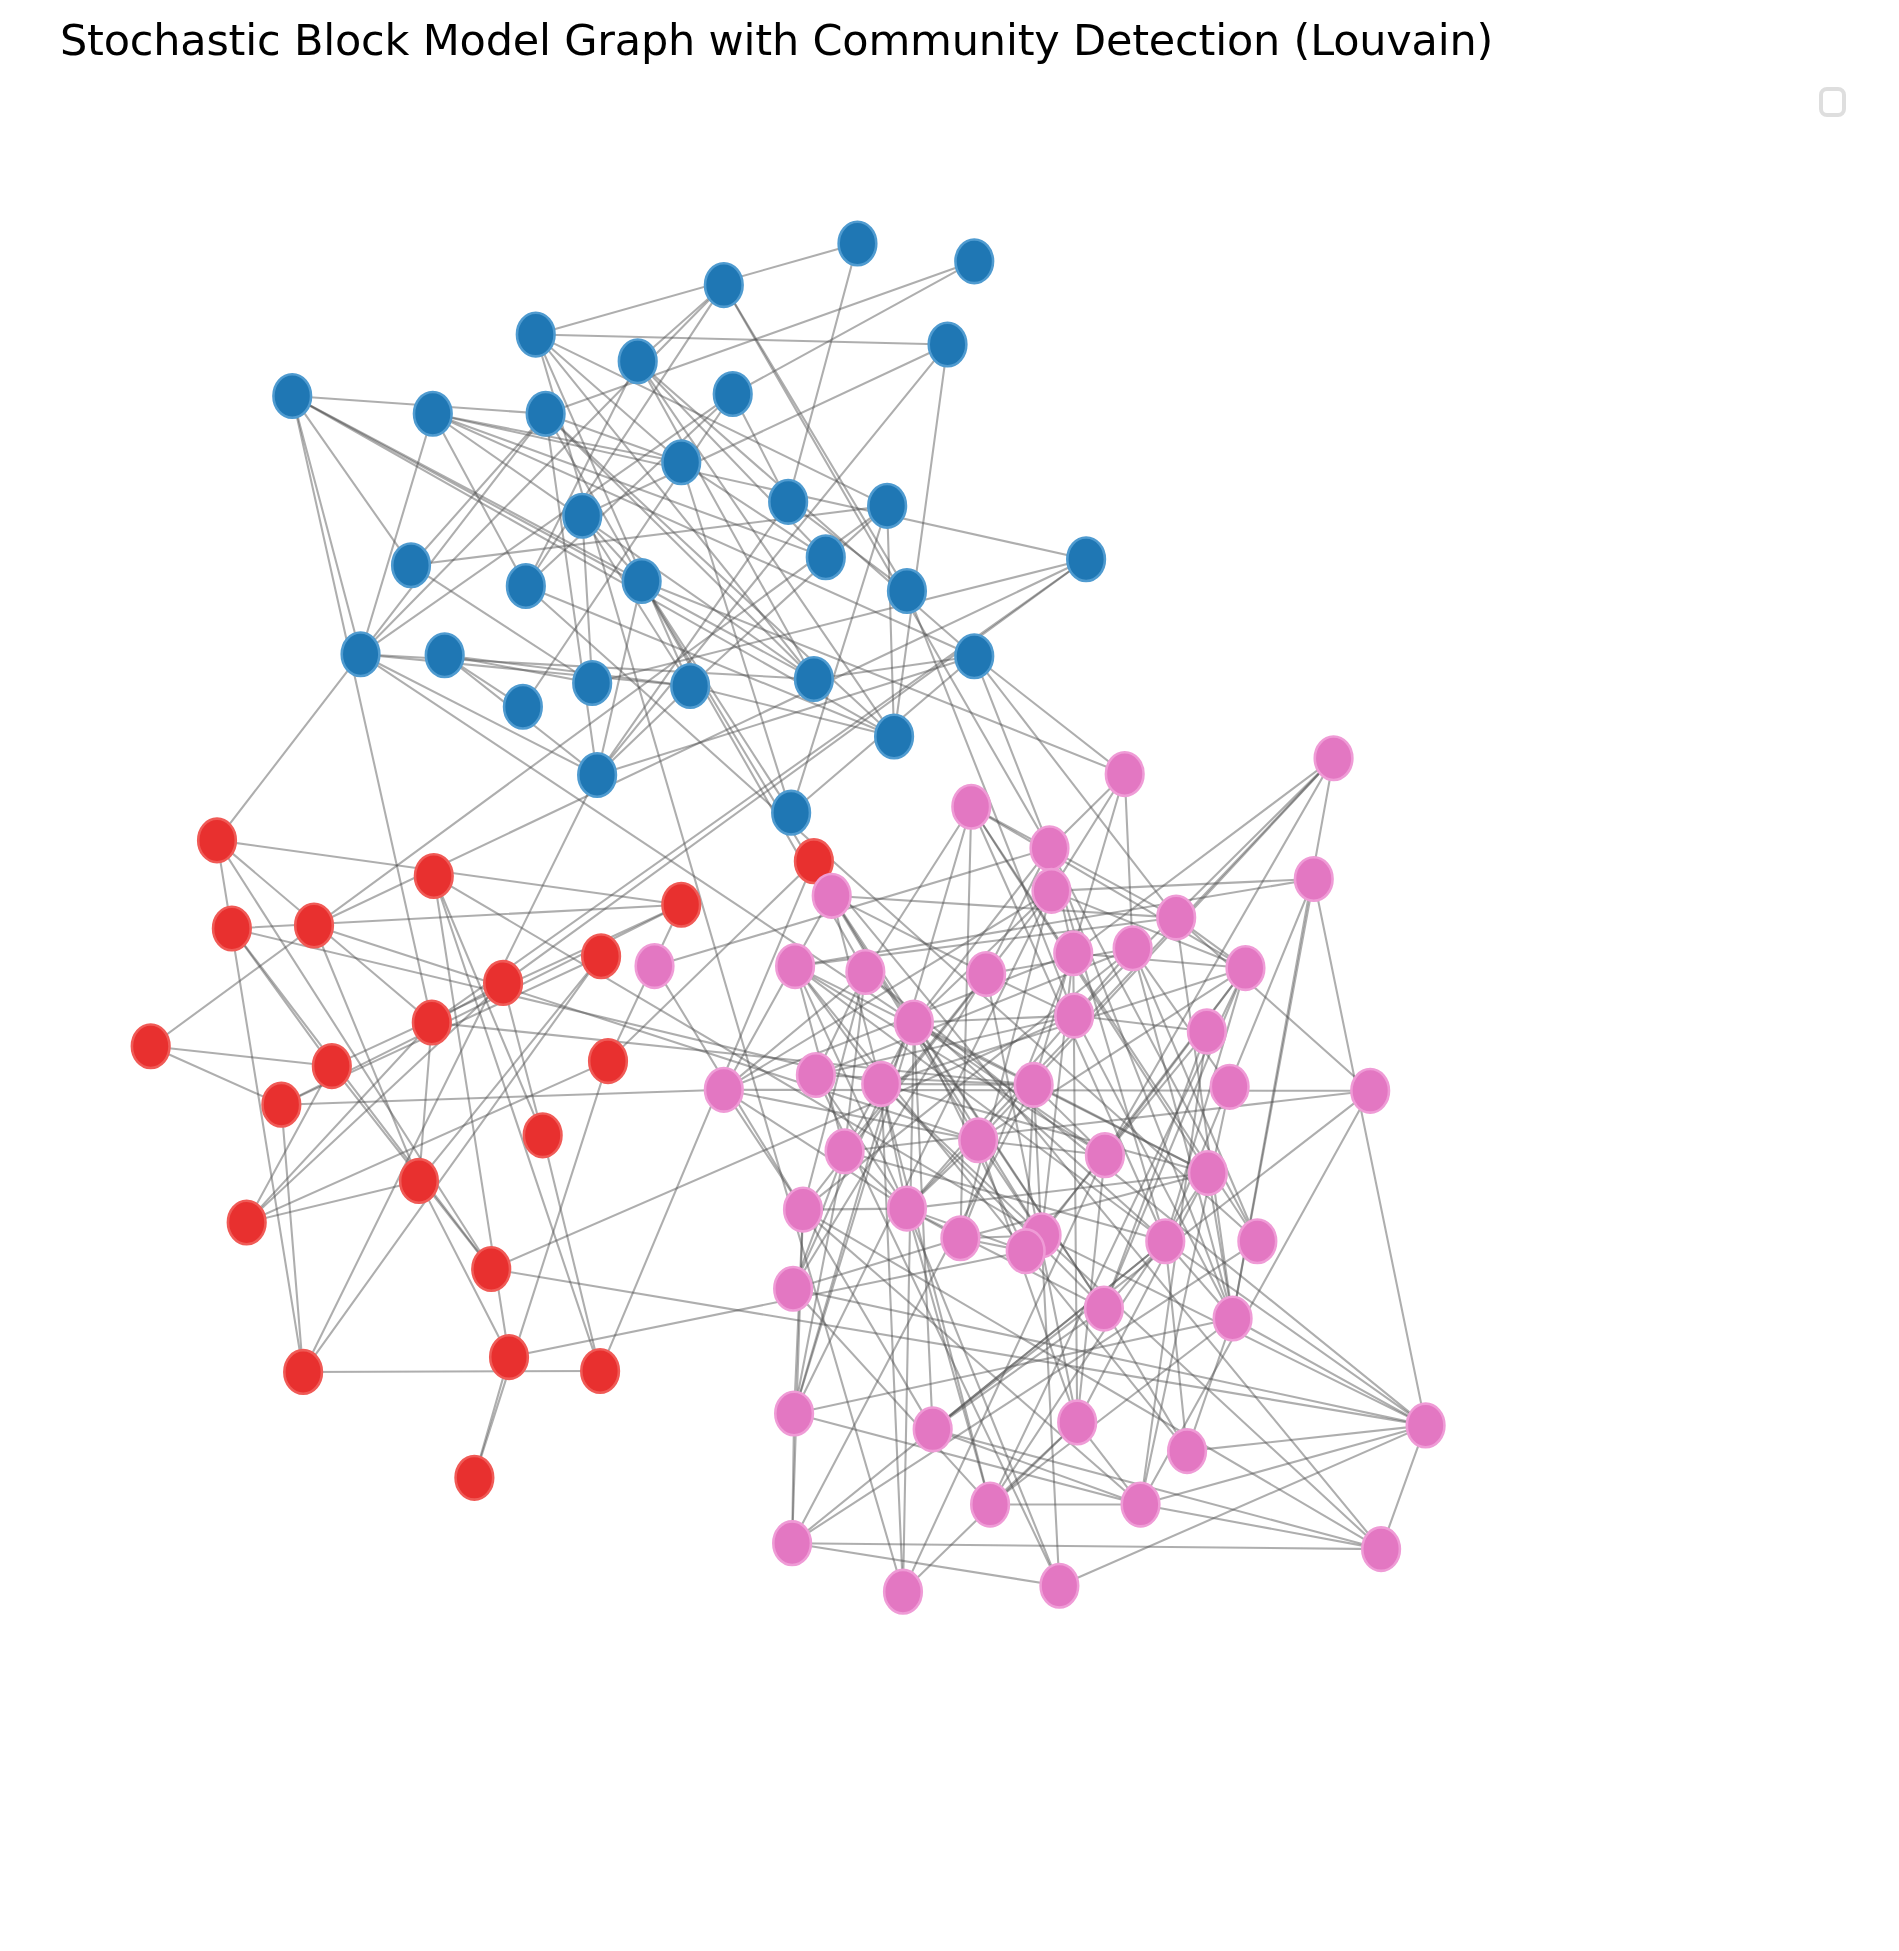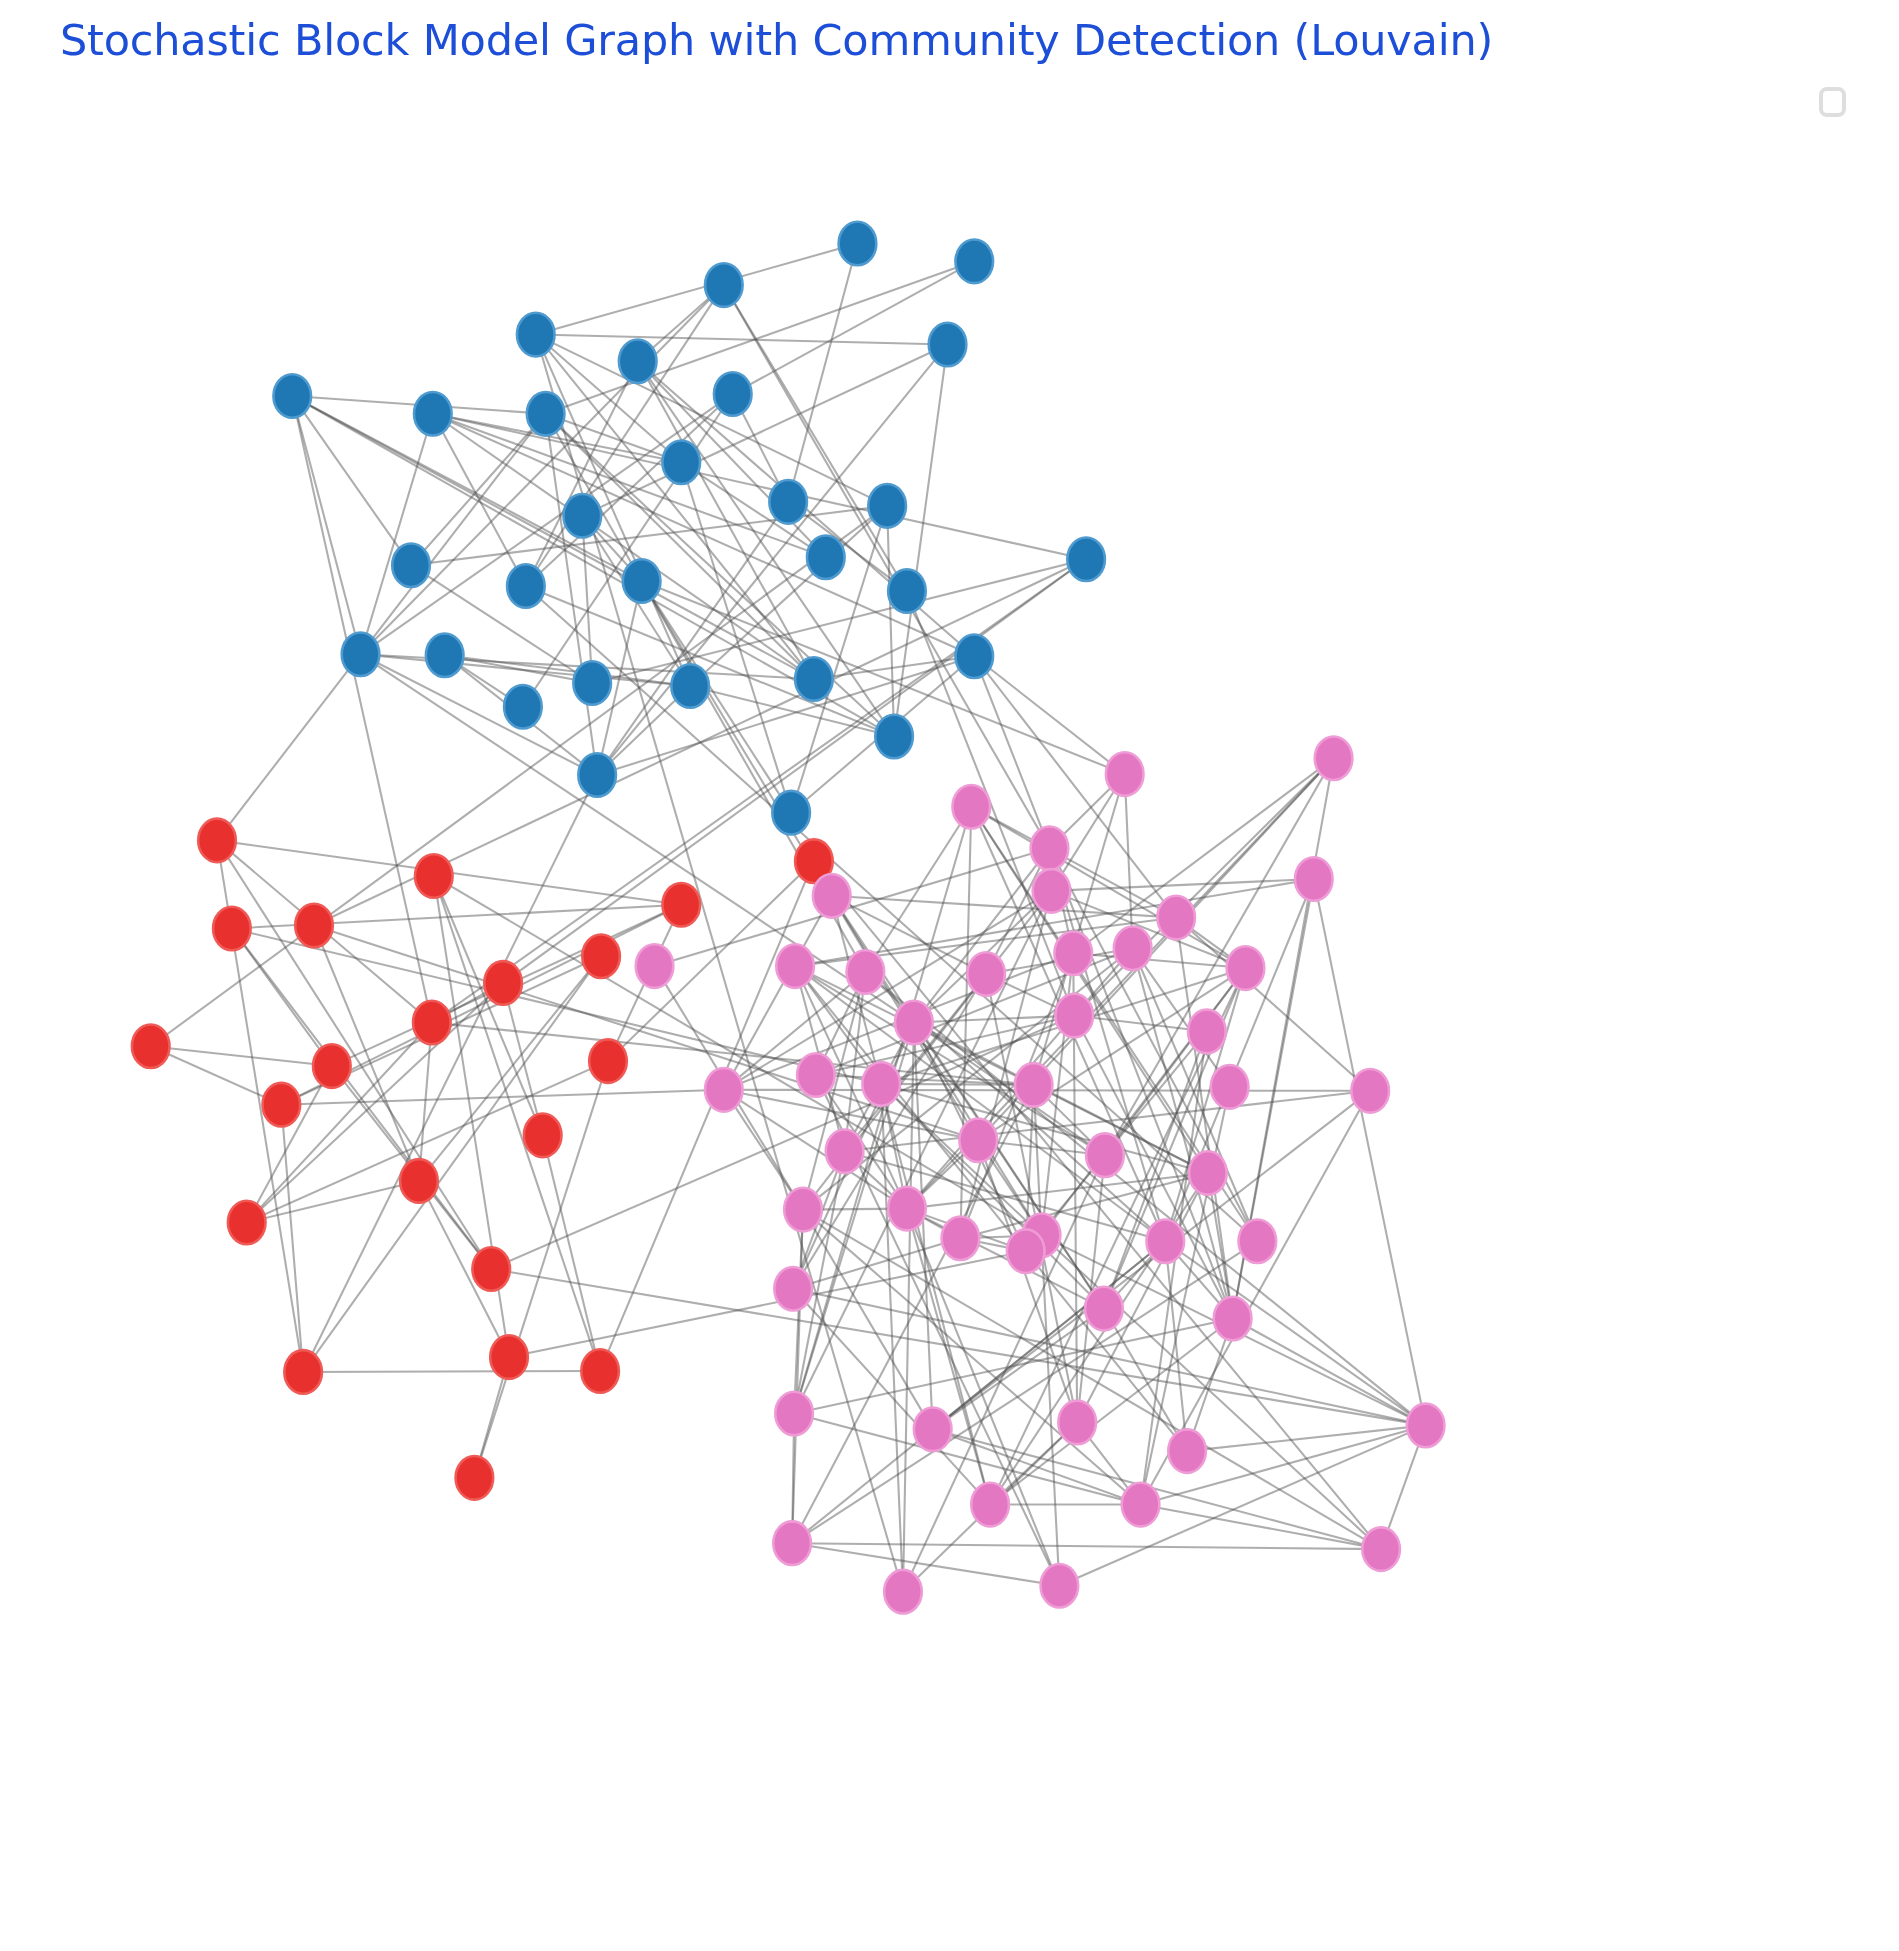--- a/index.html
+++ b/index.html
@@ -21,21 +21,21 @@
     background: #ffffff;
   }
   #title {
     position: absolute;
     left: 0;
     top: 14px;
     width: 1553px;
     text-align: center;
     font-size: 43px;
     font-weight: 400;
-    color: #1d4ed8;
+    color: #000000;
     letter-spacing: -0.2px;
     line-height: 1.25;
     white-space: nowrap;
     user-select: none;
   }
   #toolbar {
     position: absolute;
     right: 51px;
     top: 85px;
     width: 34px;

